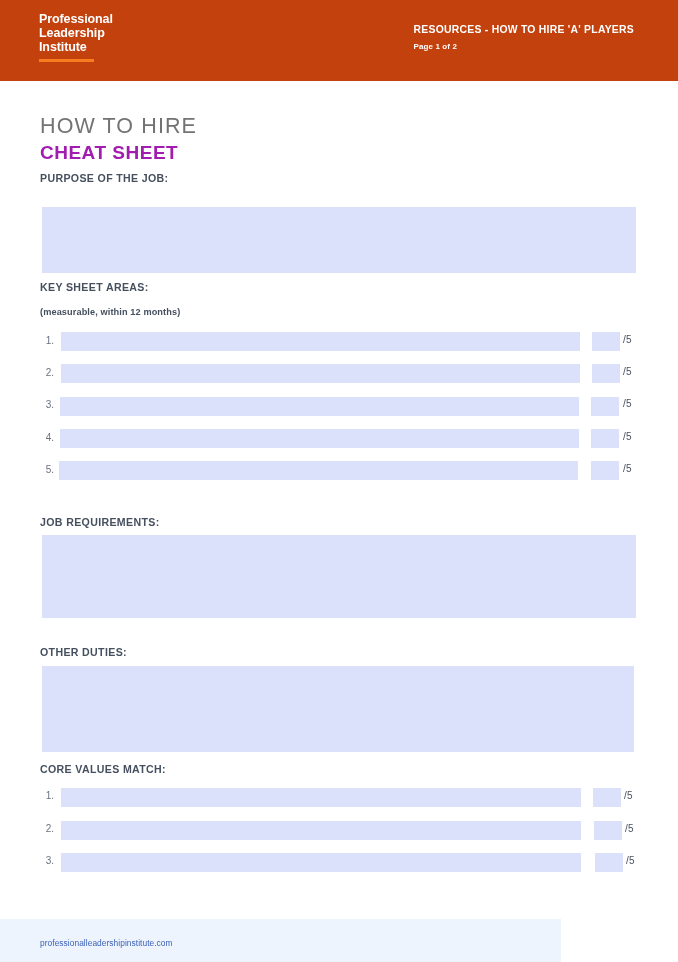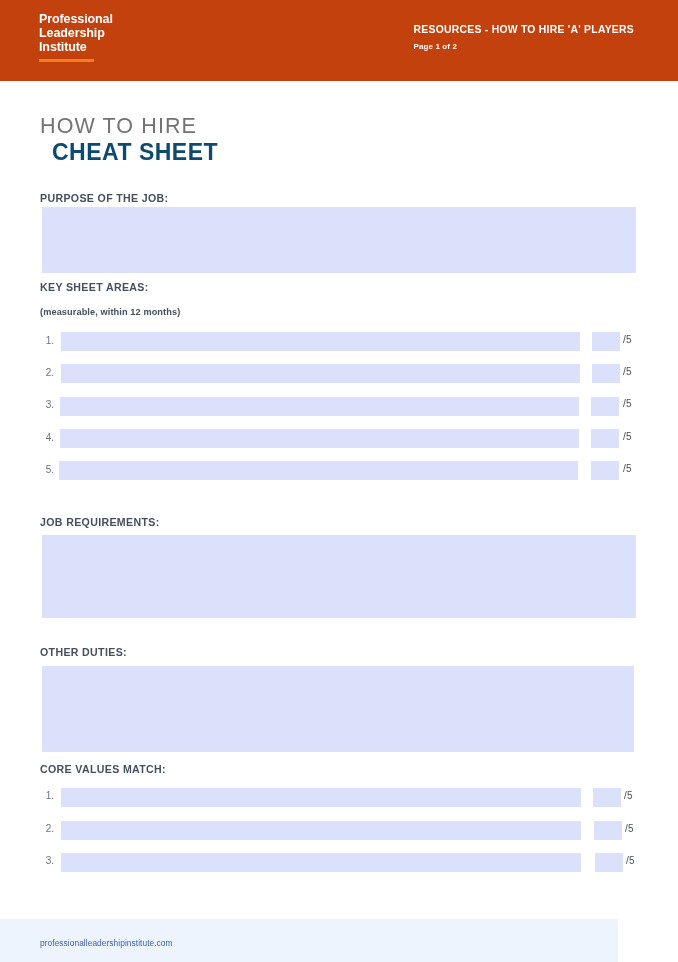--- a/index.html
+++ b/index.html
@@ -87,28 +87,27 @@
   }
   .doc-title-thin {
     font-size: 21.5px;
     font-weight: 300;
     color: #737373;
     letter-spacing: 1.1px;
     line-height: 25px;
     white-space: nowrap;
   }
   .doc-title-bold {
-    font-size: 23px;
-    font-weight: bold;
-    color: #0c4a6e;
+    font-size: 19px;
+    font-weight: bold;
+    color: #a21caf;
     letter-spacing: 0.5px;
     line-height: 25px;
     margin-top: 1px;
     white-space: nowrap;
-    margin-left: 12px;
   }
 
   .section-label {
     position: absolute;
     left: 40px;
     font-size: 10.6px;
     font-weight: bold;
     color: #454f5e;
     letter-spacing: 0.35px;
     white-space: nowrap;
@@ -153,21 +152,21 @@
     font-size: 10px;
     color: #4a5260;
     letter-spacing: 0.2px;
   }
 
   
   .footer {
     position: absolute;
     left: 0;
     top: 919px;
-    width: 618px;
+    width: 561px;
     height: 43px;
     background: #edf4fd;
   }
   .footer-link {
     position: absolute;
     left: 40px;
     top: 19px;
     font-size: 8.4px;
     color: #3d63b8;
     letter-spacing: 0.05px;
@@ -195,21 +194,21 @@
 
   </div>
 
   <div class="content">
 
     <div class="doc-title">
       <div class="doc-title-thin">HOW TO HIRE</div>
       <div class="doc-title-bold">CHEAT SHEET</div>
     </div>
 
-    <div class="section-label" style="top:111px;">PURPOSE OF THE JOB:</div>
+    <div class="section-label" style="top:91px;">PURPOSE OF THE JOB:</div>
     <div class="fill-box" style="left:42px; top:126px; width:594px; height:66px;"></div>
 
     <div class="section-label" style="top:200px;">KEY SHEET AREAS:</div>
     <div class="section-sub" style="top:226px;">(measurable, within 12 months)</div>
 
     <div class="row-num" style="left:38px;  top:254px;">1.</div>
     <div class="row-bar" style="left:61px;  top:251px; width:519px;"></div>
     <div class="score-box" style="left:592px; top:251px;"></div>
     <div class="score-label" style="left:623px; top:253px;">/5</div>
 

